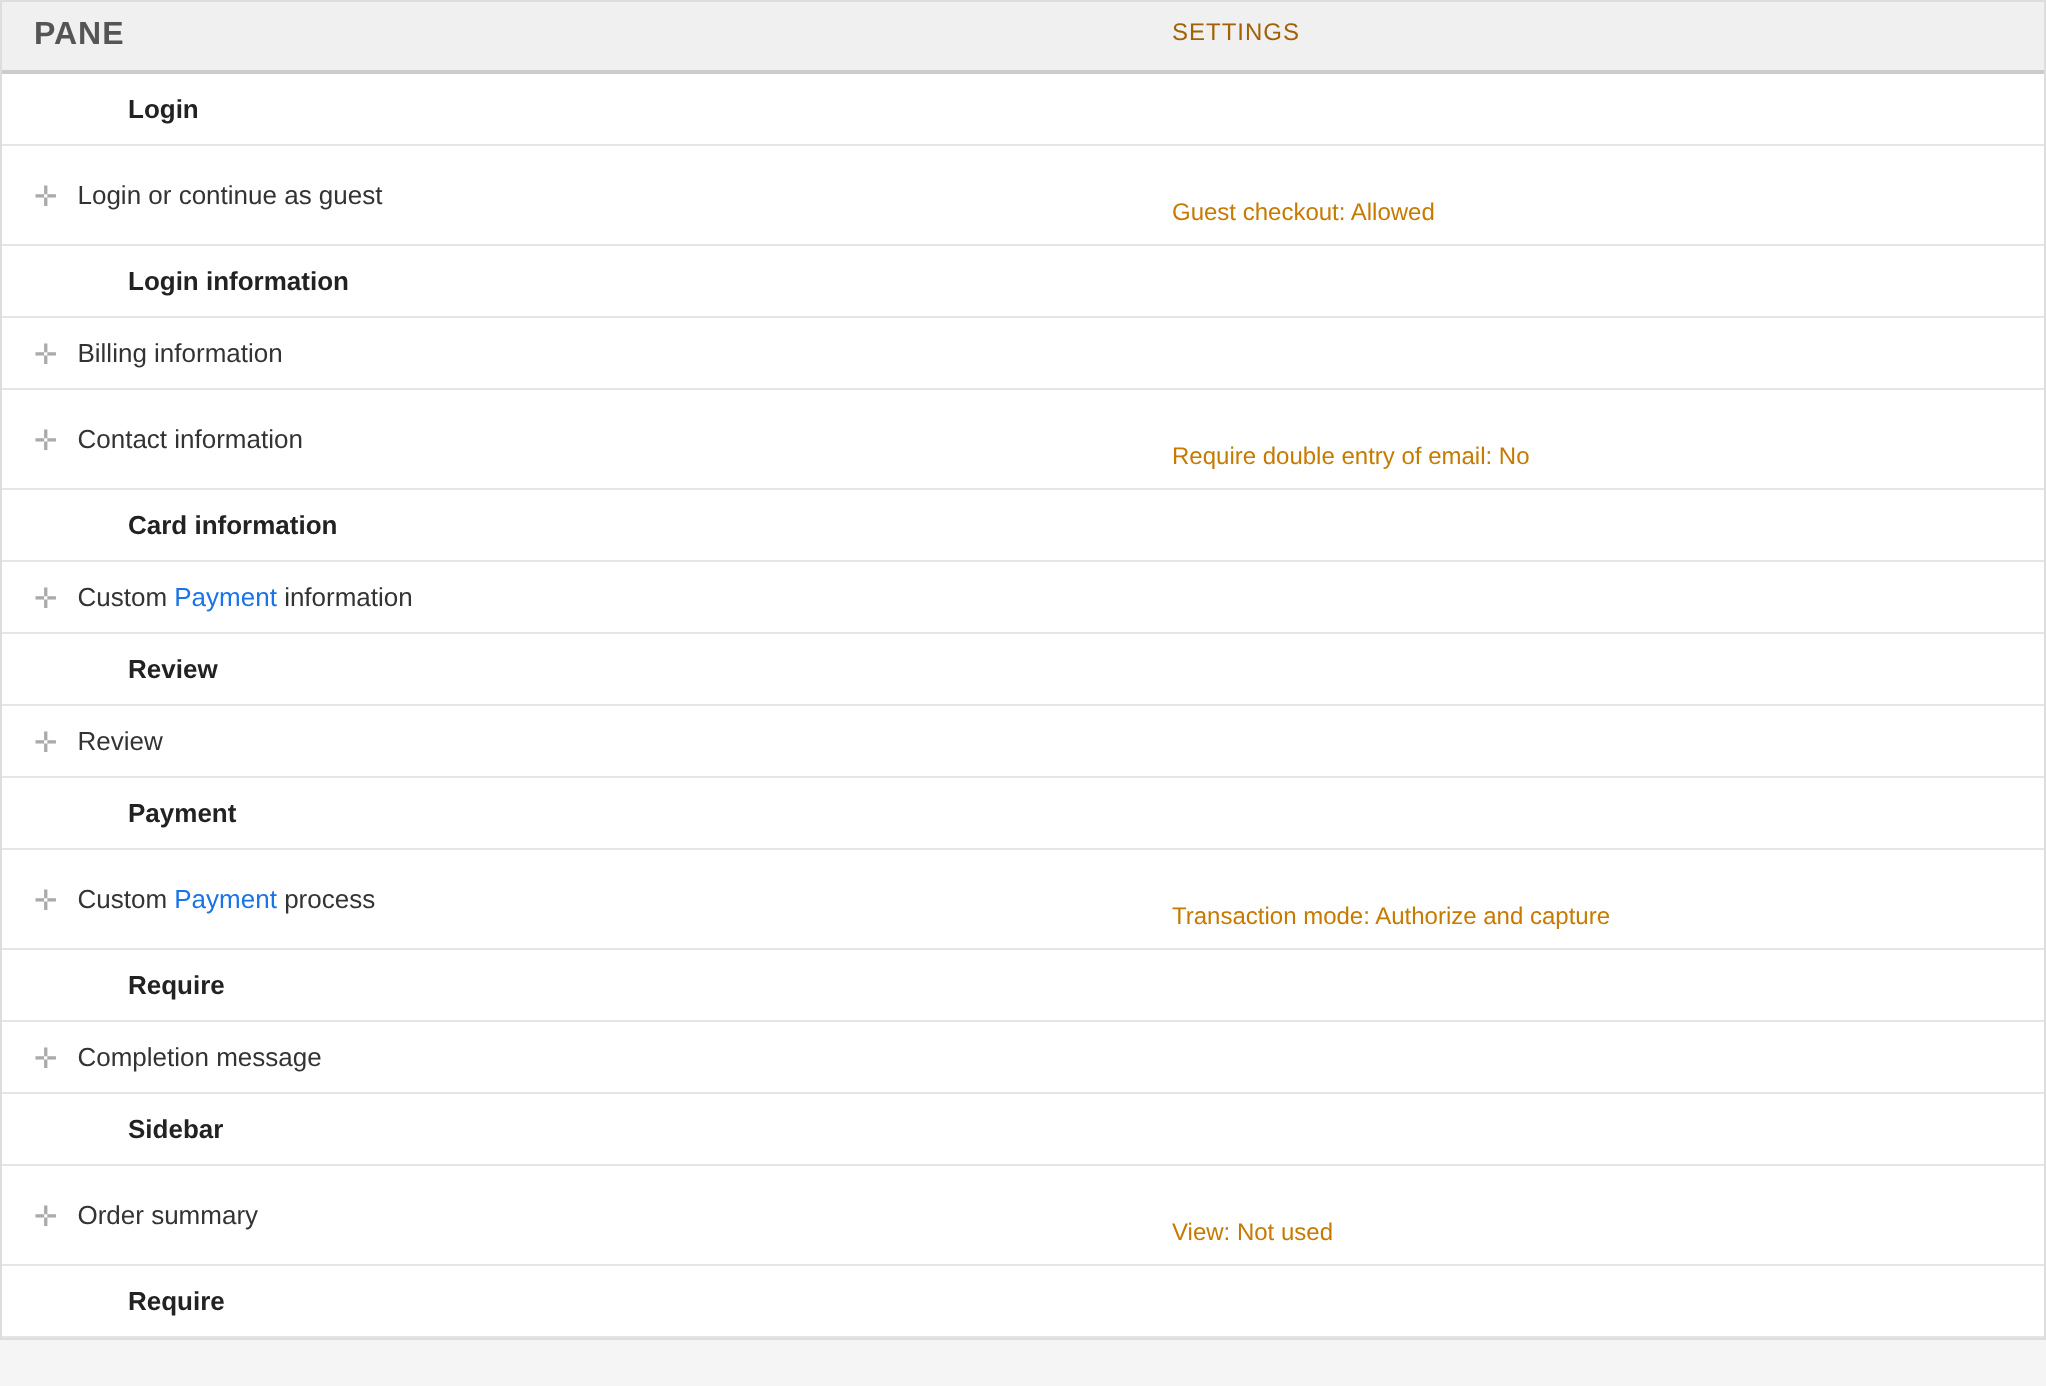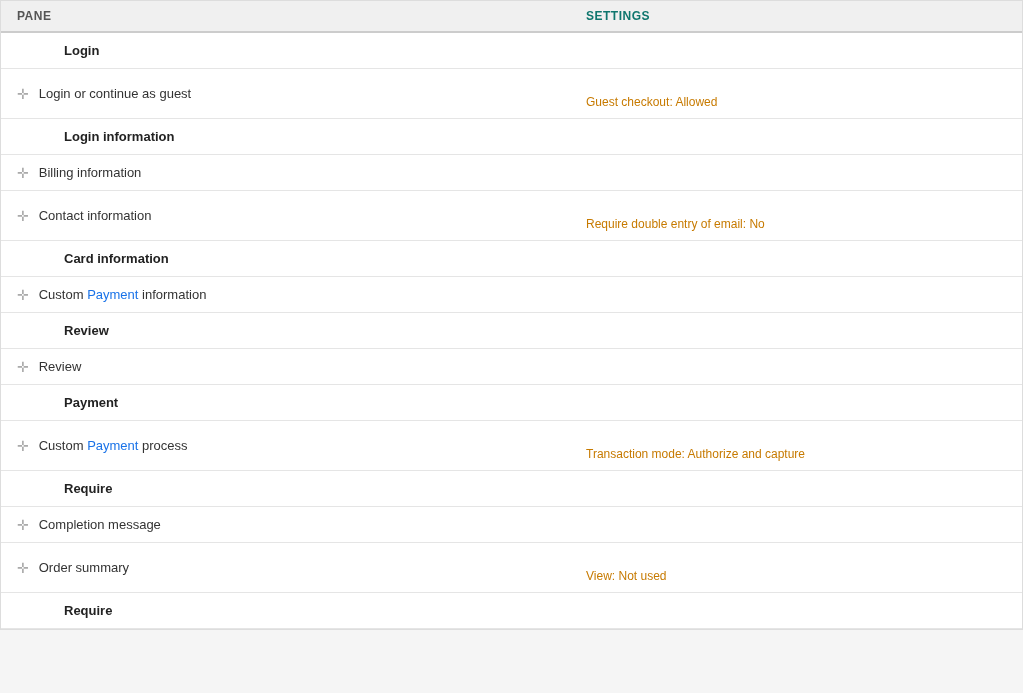--- a/index.html
+++ b/index.html
@@ -23,31 +23,31 @@
     .table-header {
       display: flex;
       background: #f0f0f0;
       border-bottom: 2px solid #ccc;
       padding: 8px 16px;
     }
 
     .col-pane {
       flex: 1;
       font-weight: bold;
-      font-size: 12px;
+      font-size: 16px;
       color: #555;
       letter-spacing: 0.5px;
       text-transform: uppercase;
     }
 
     .col-settings {
       width: 420px;
-      font-weight: bold;
+      font-weight: normal;
       font-size: 12px;
-      color: #0f766e;
+      color: #a16207;
       letter-spacing: 0.5px;
       text-transform: uppercase;
     }
 
     .section-header {
       display: flex;
       align-items: center;
       padding: 10px 16px;
       background: #fff;
       border-bottom: 1px solid #e5e5e5;
@@ -149,20 +149,23 @@
         <span class="row-setting">Transaction mode: Authorize and capture</span>
       </div>
       <div class="section-header">
         <span class="section-header-label">Require</span>
       </div>
       <div class="row">
         <span class="drag-handle">✛</span>
         <span class="row-label">Completion message</span>
         <span class="row-setting"></span>
       </div>
+      <div class="section-header">
+        <span class="section-header-label">Sidebar</span>
+      </div>
       <div class="row">
         <span class="drag-handle">✛</span>
         <span class="row-label">Order summary</span>
         <span class="row-setting">View: Not used</span>
       </div>
       <div class="section-header">
         <span class="section-header-label">Require</span>
       </div>
     </div>
 </div>

